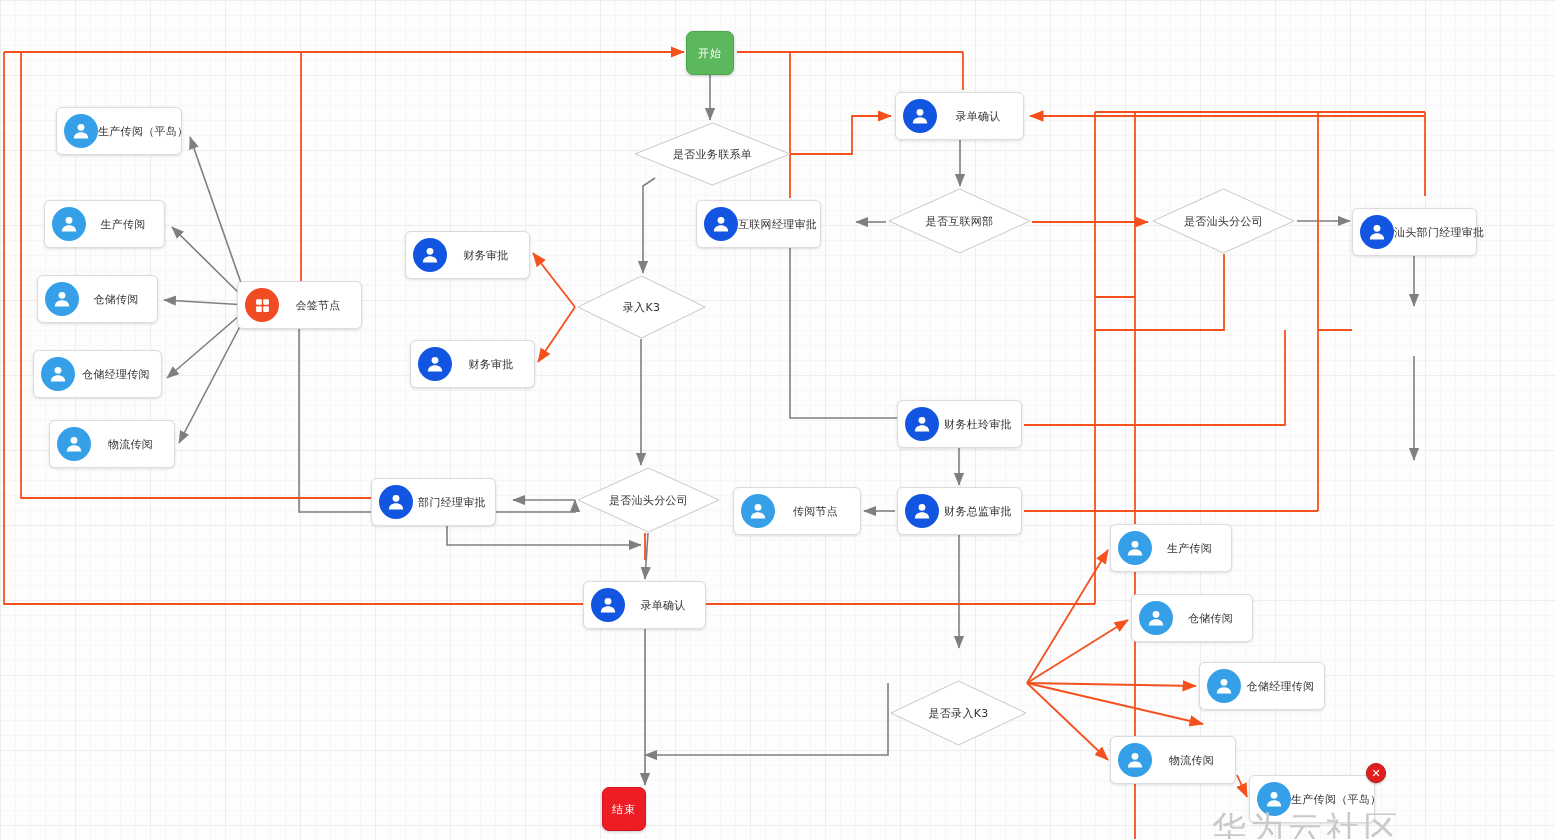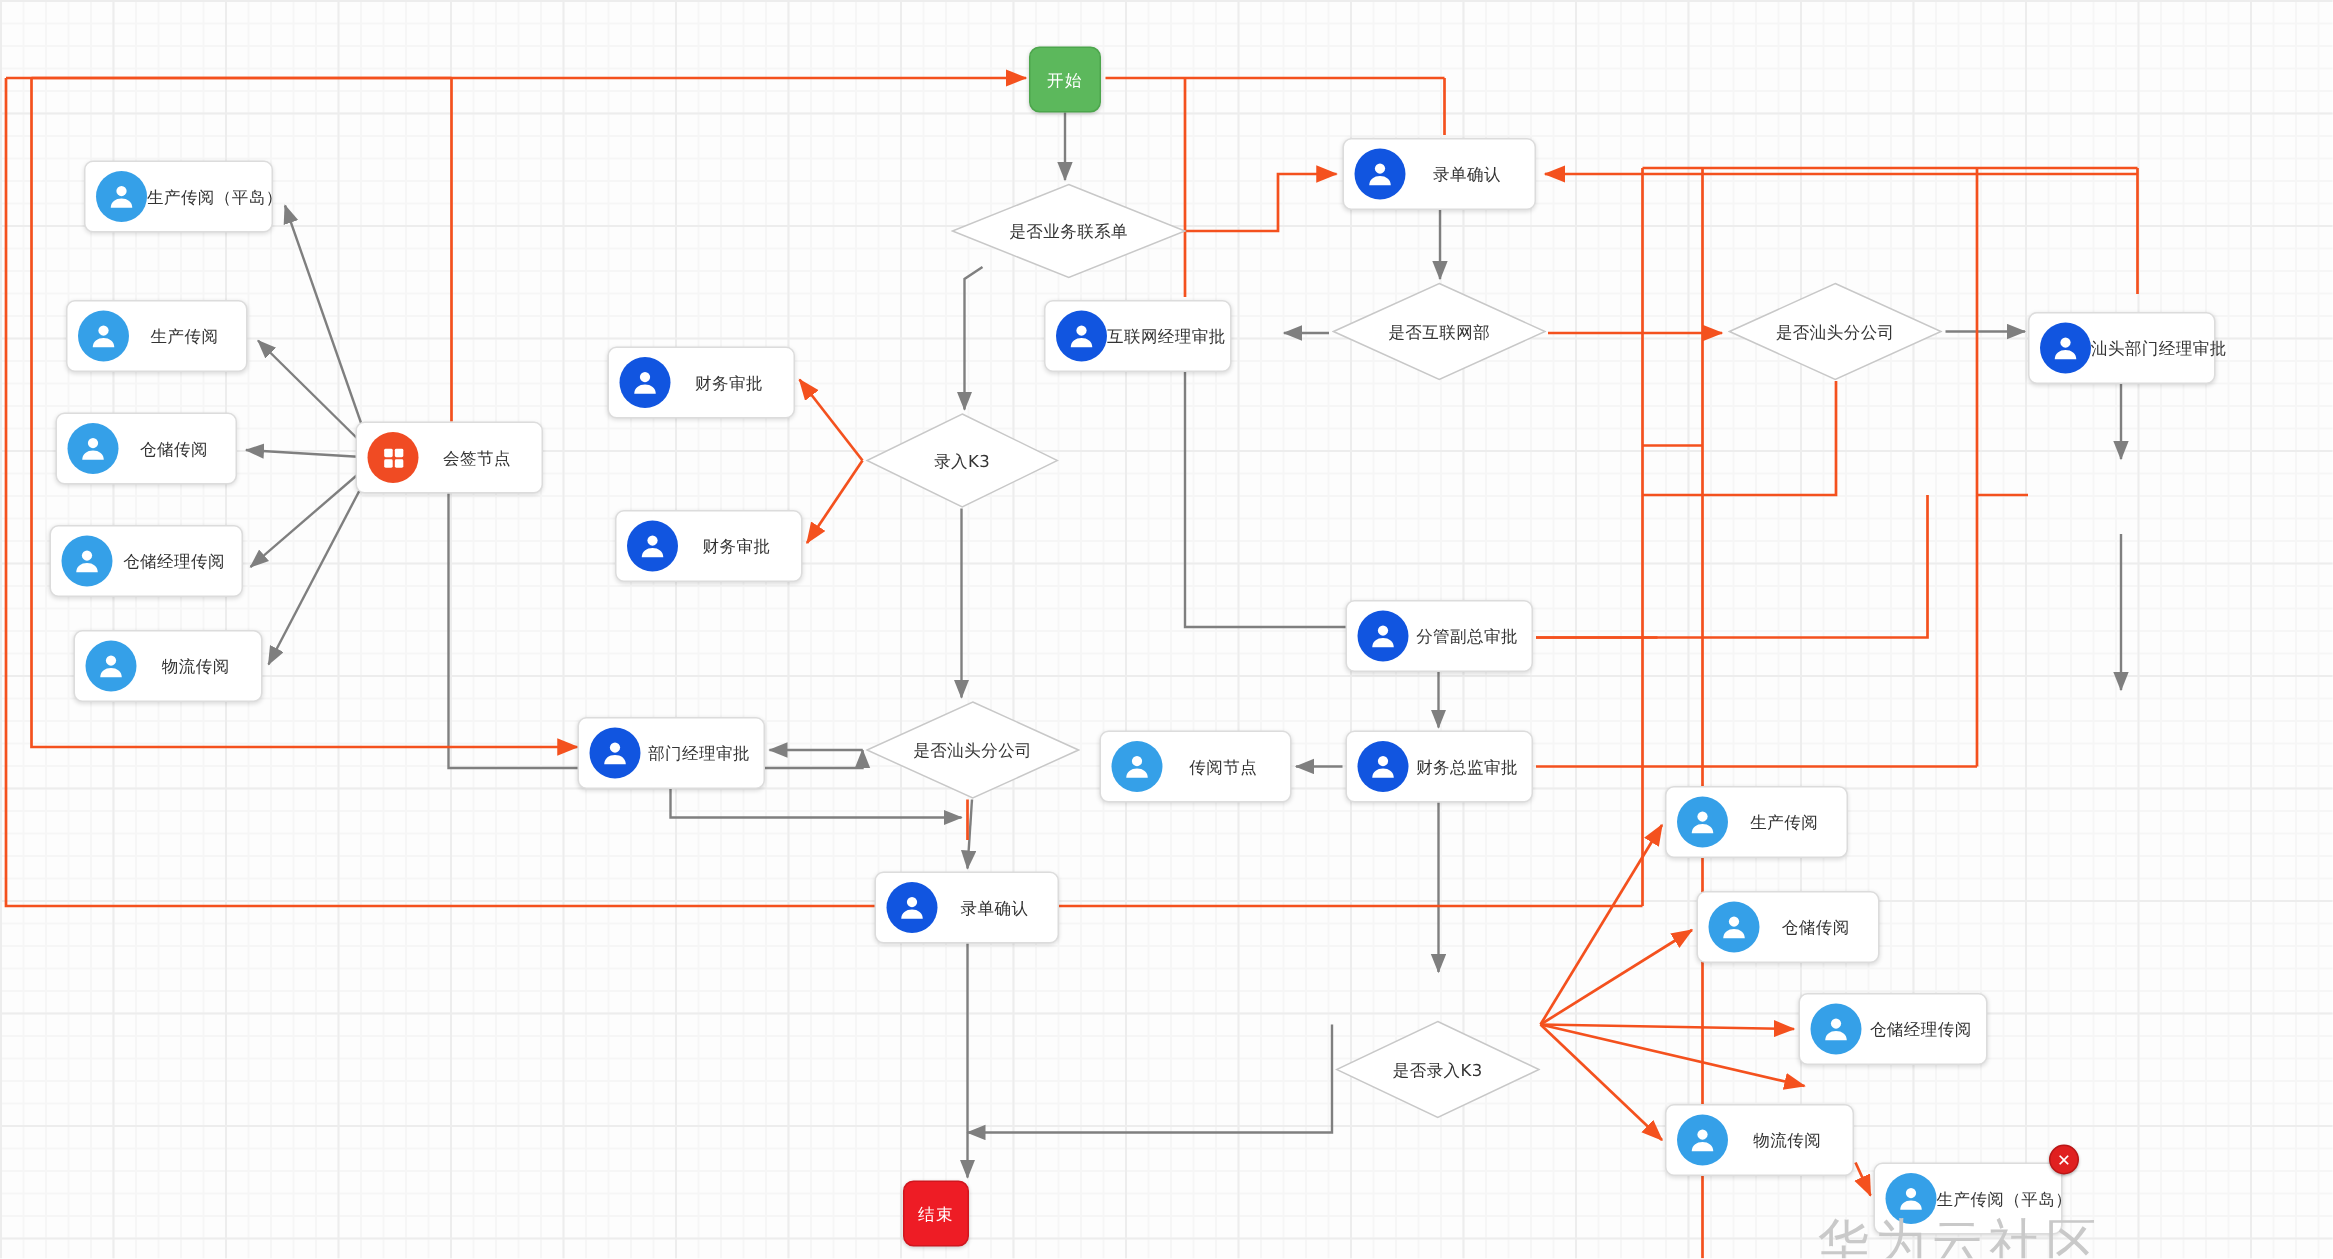--- a/index.html
+++ b/index.html
@@ -315,21 +315,21 @@
   <div class="node" style="left:410px;top:340px;width:125px;height:48px;">
     <div class="avatar dark">
       <svg viewBox="0 0 24 24">
           <circle cx="12" cy="7.6" r="4.1" fill="#fff"></circle>
           <path d="M3.4 21c0-4.7 3.9-7.4 8.6-7.4s8.6 2.7 8.6 7.4z" fill="#fff"></path>
         </svg>
     </div>
     <div class="lbl">财务审批</div>
   </div>
 
-  <div class="node" style="left:385px;top:478px;width:125px;height:48px;">
+  <div class="node" style="left:371px;top:478px;width:125px;height:48px;">
     <div class="avatar dark">
       <svg viewBox="0 0 24 24">
           <circle cx="12" cy="7.6" r="4.1" fill="#fff"></circle>
           <path d="M3.4 21c0-4.7 3.9-7.4 8.6-7.4s8.6 2.7 8.6 7.4z" fill="#fff"></path>
         </svg>
     </div>
     <div class="lbl">部门经理审批</div>
   </div>
 
   <div class="node" style="left:583px;top:581px;width:123px;height:48px;">
@@ -362,21 +362,21 @@
     <div class="lbl">互联网经理审批</div>
   </div>
 
   <div class="node" style="left:897px;top:400px;width:125px;height:48px;">
     <div class="avatar dark">
       <svg viewBox="0 0 24 24">
           <circle cx="12" cy="7.6" r="4.1" fill="#fff"></circle>
           <path d="M3.4 21c0-4.7 3.9-7.4 8.6-7.4s8.6 2.7 8.6 7.4z" fill="#fff"></path>
         </svg>
     </div>
-    <div class="lbl">分管副总审批</div>
+    <div class="lbl">财务杜玲审批</div>
   </div>
 
   <div class="node" style="left:897px;top:487px;width:125px;height:48px;">
     <div class="avatar dark">
       <svg viewBox="0 0 24 24">
           <circle cx="12" cy="7.6" r="4.1" fill="#fff"></circle>
           <path d="M3.4 21c0-4.7 3.9-7.4 8.6-7.4s8.6 2.7 8.6 7.4z" fill="#fff"></path>
         </svg>
     </div>
     <div class="lbl">财务总监审批</div>

